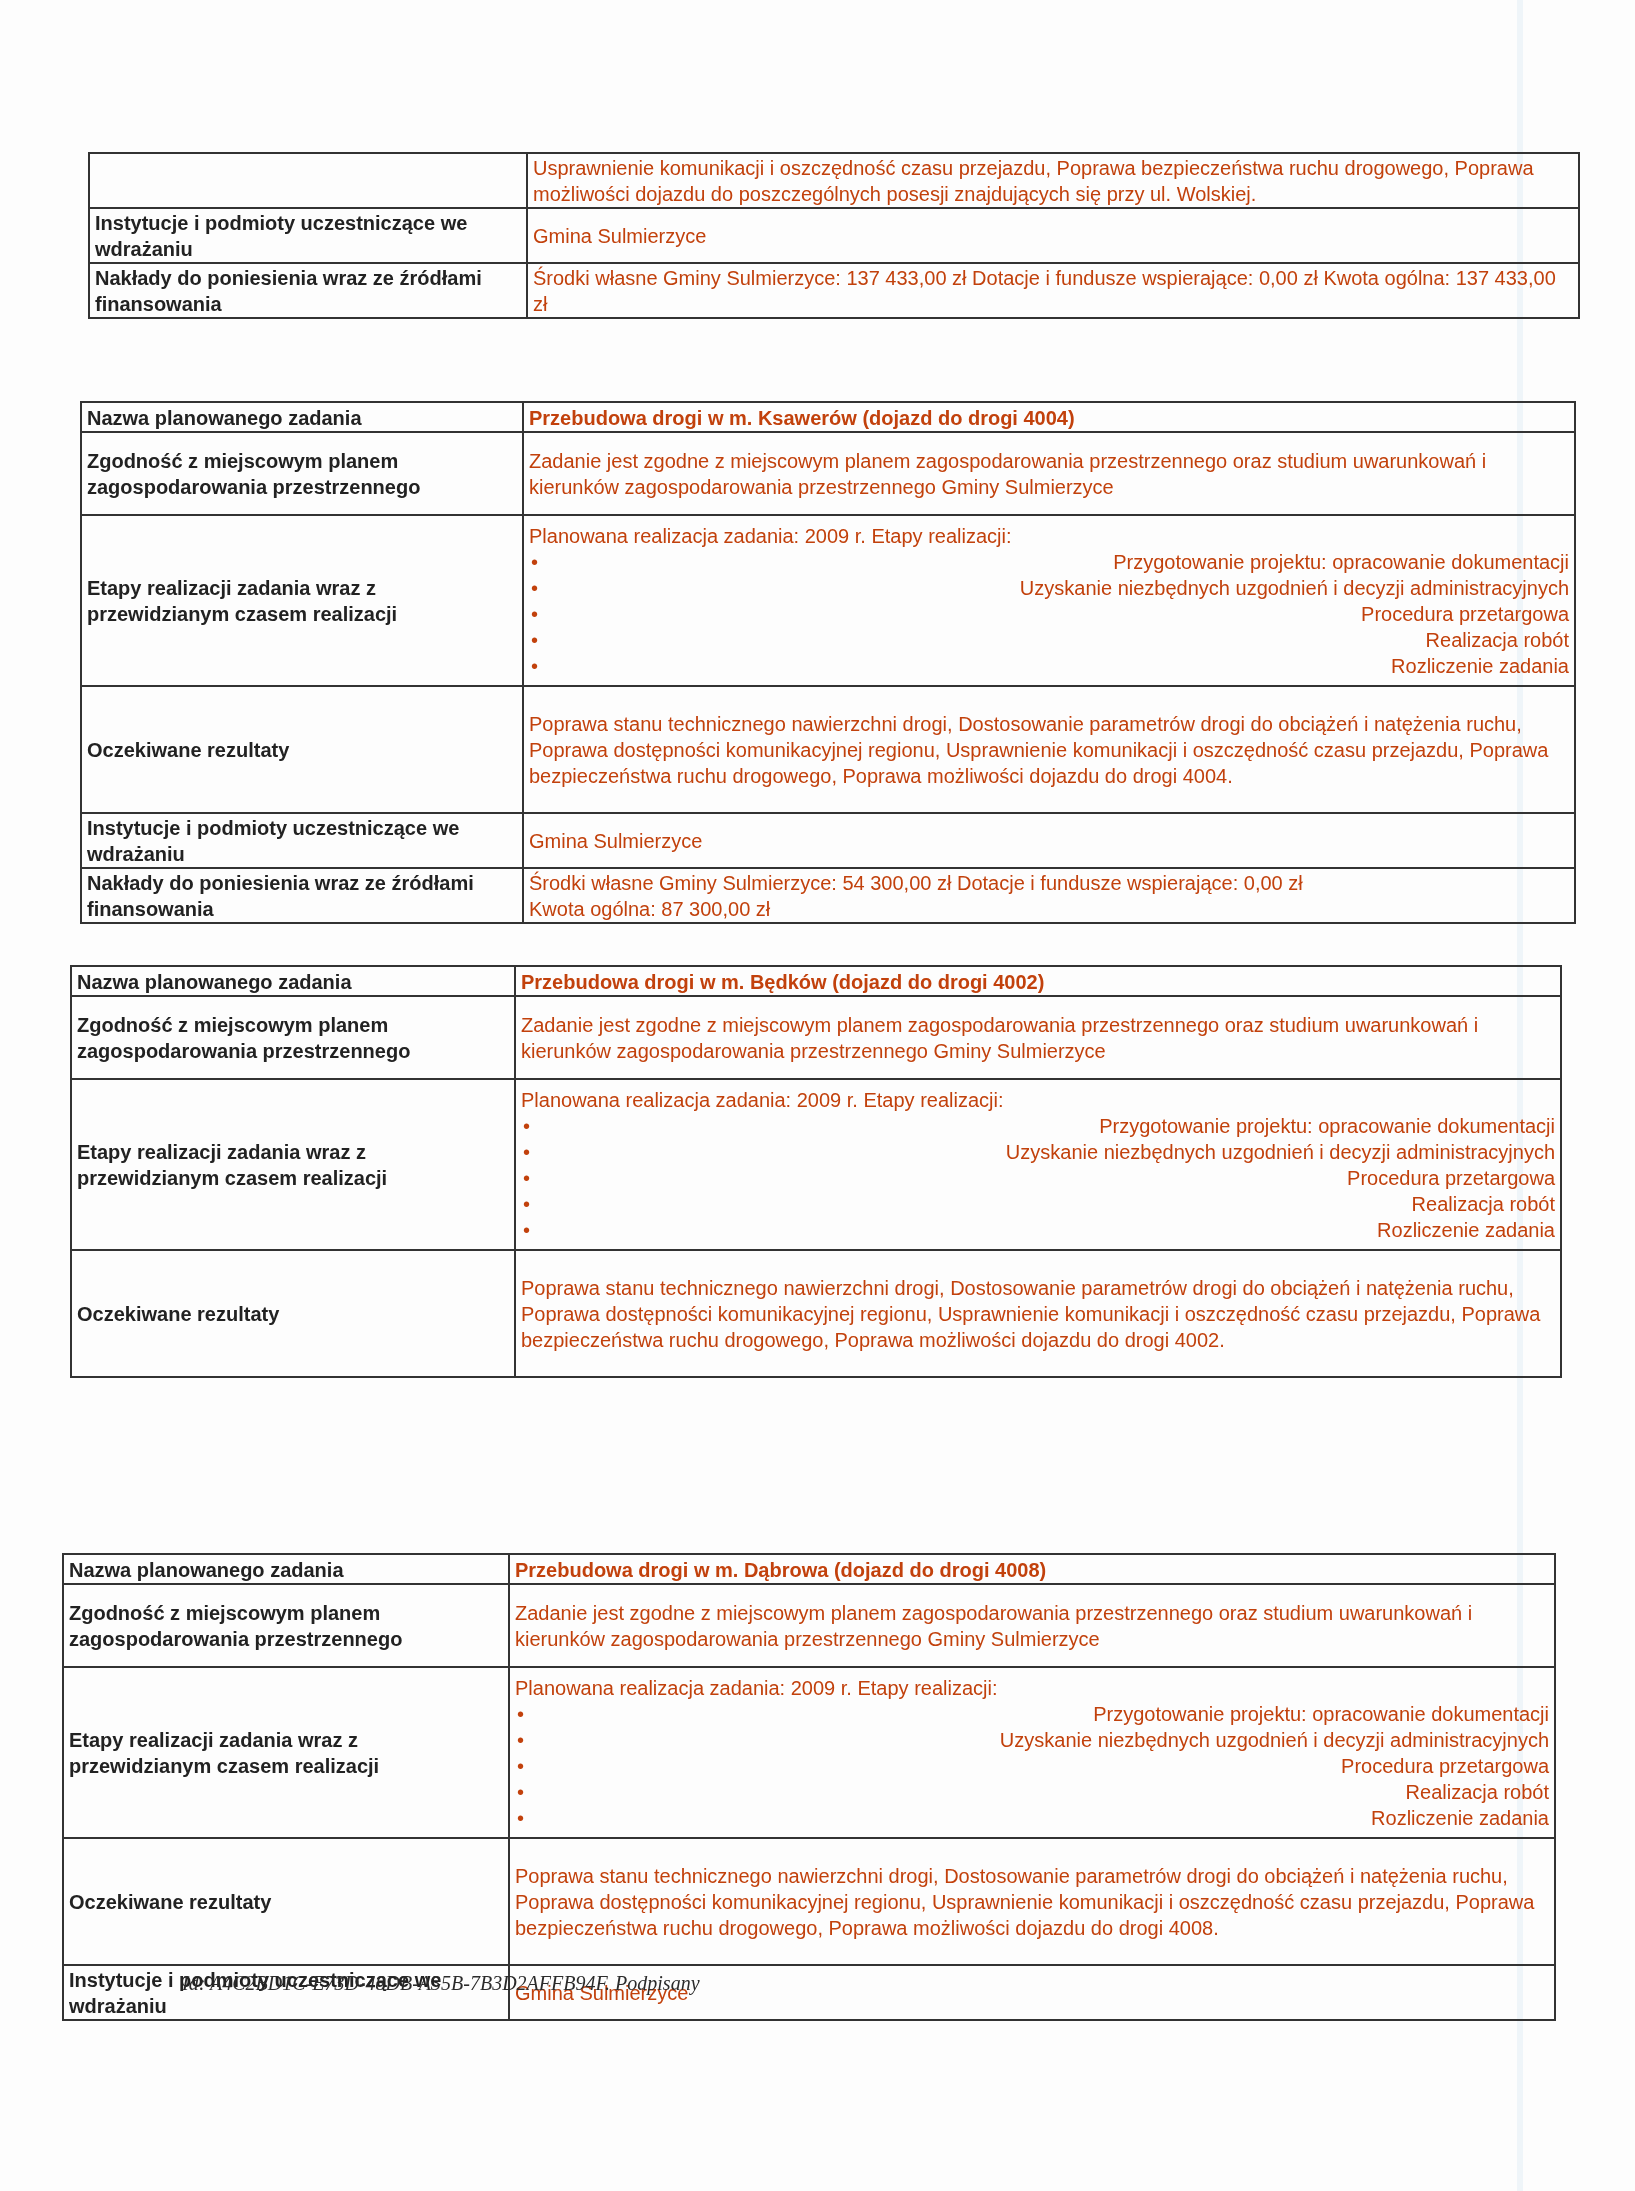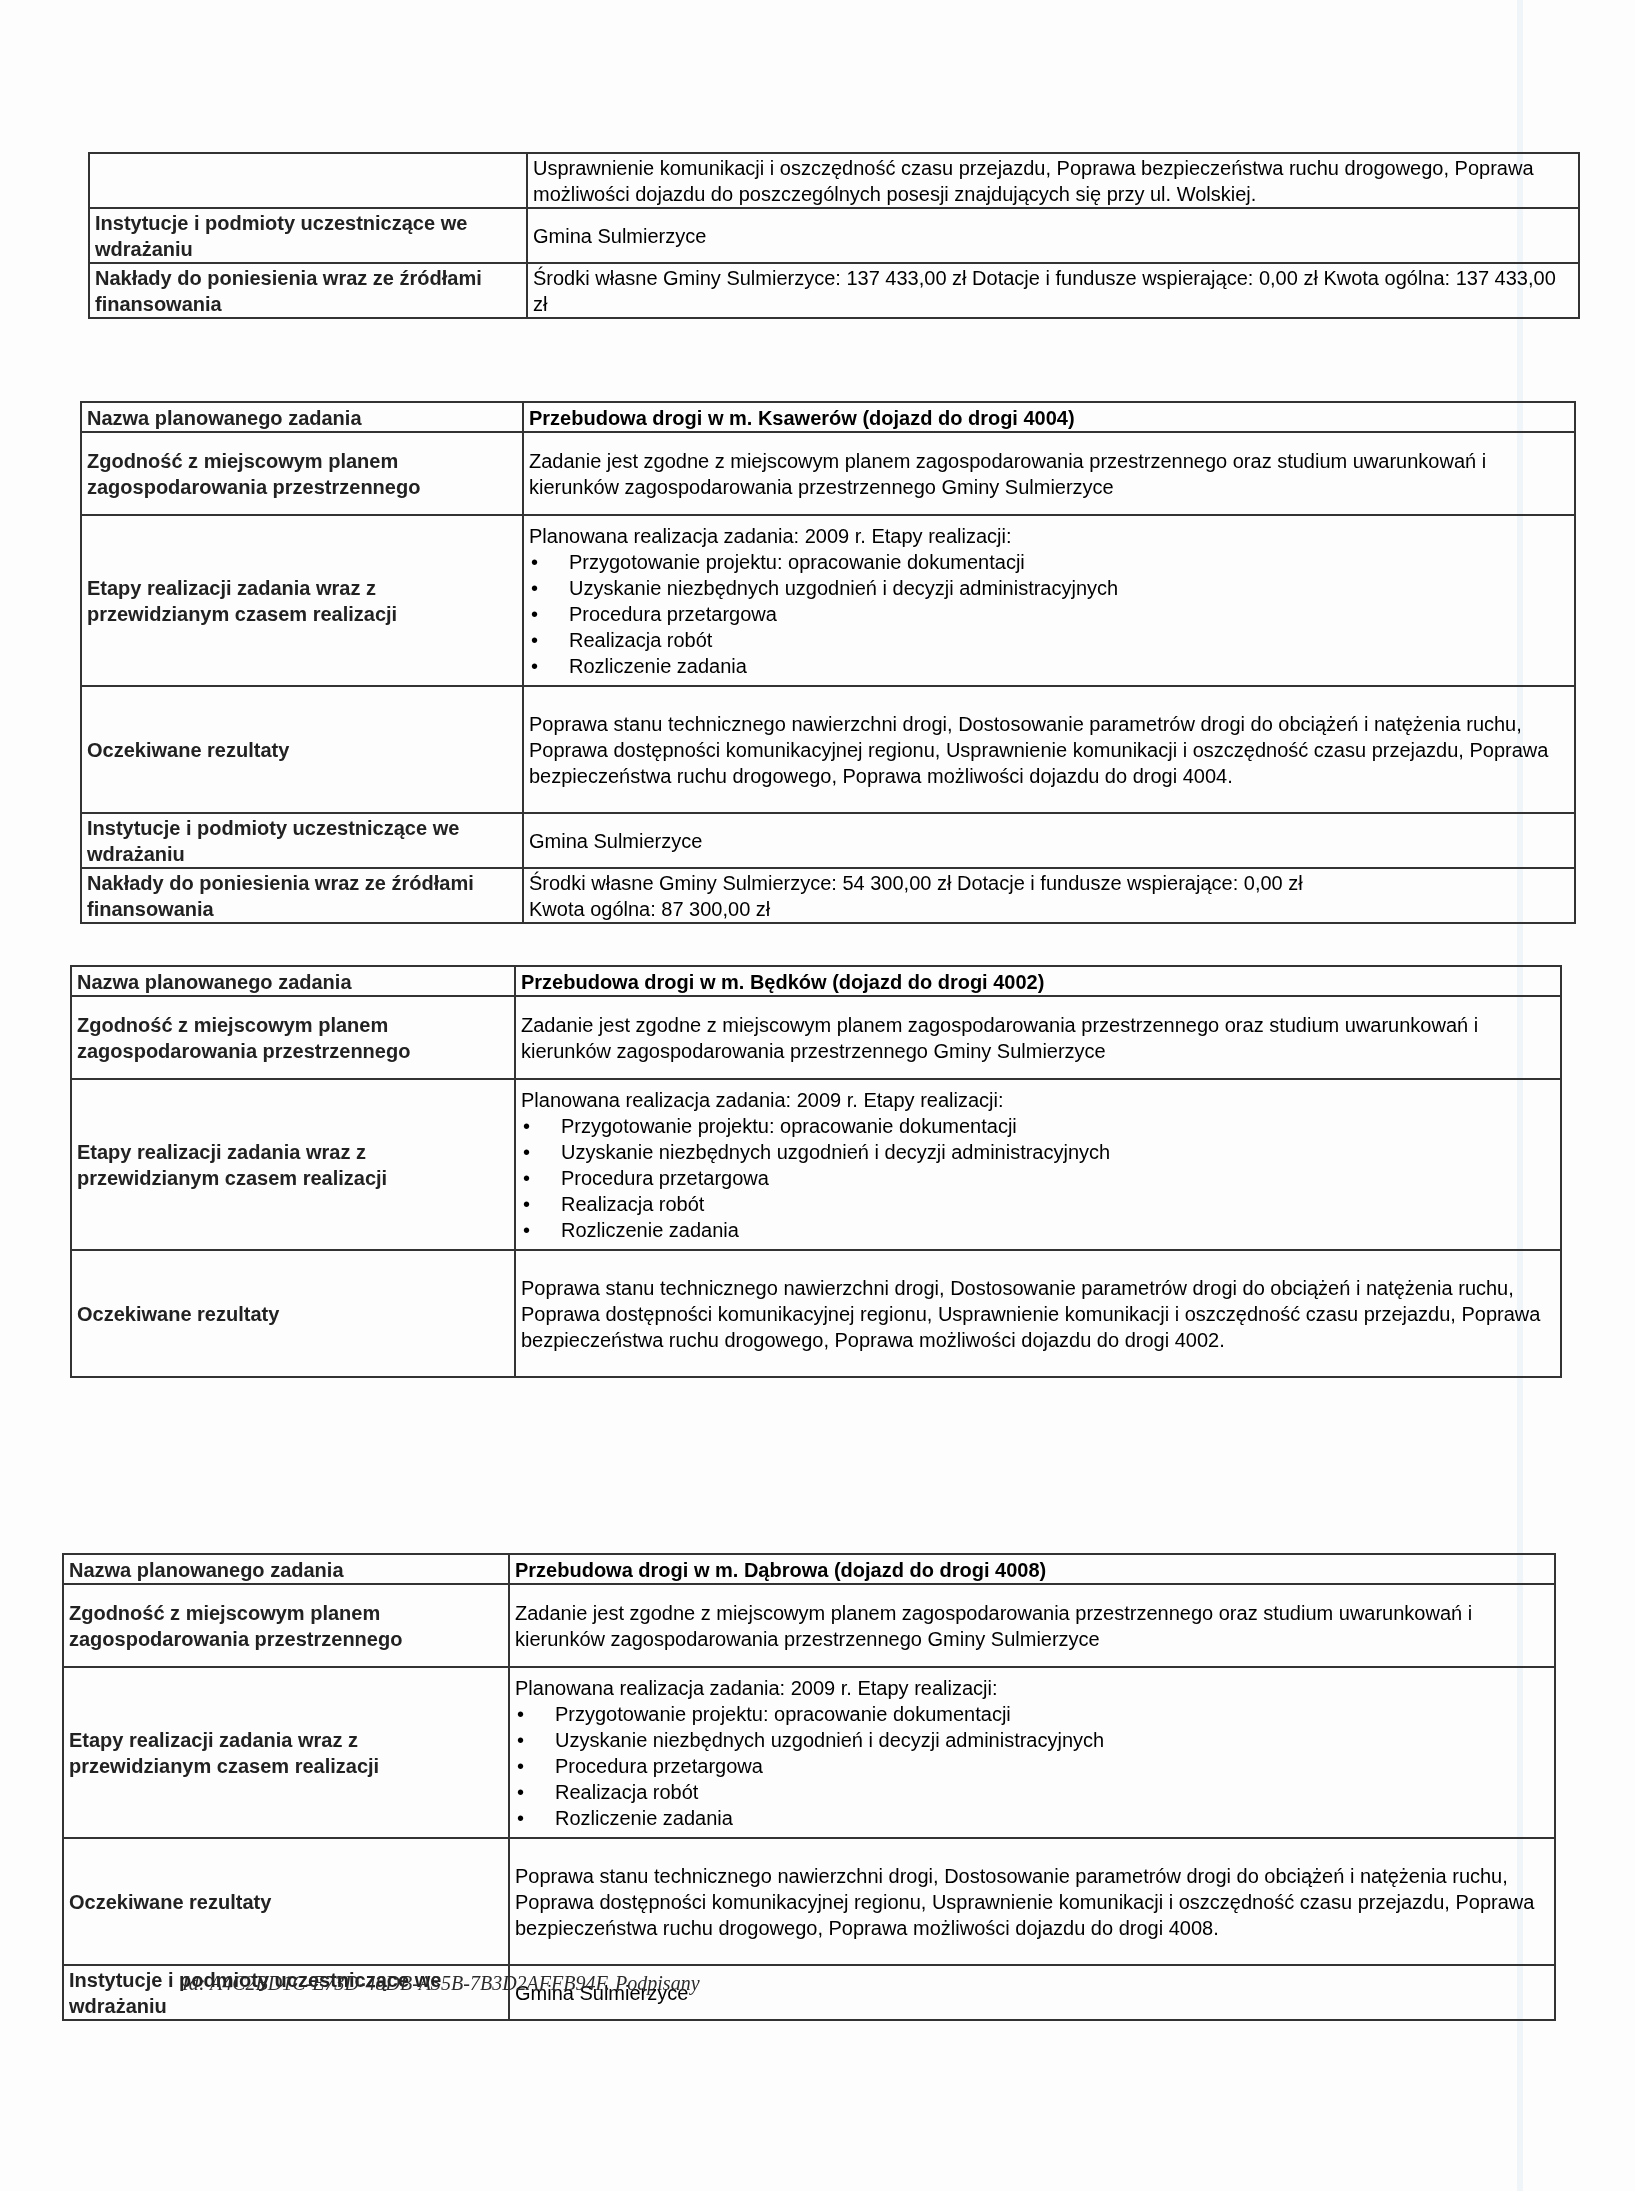--- a/index.html
+++ b/index.html
@@ -24,29 +24,29 @@
     border: 2px solid #333;
     padding: 1px 5px 0 5px;
     vertical-align: middle;
   }
   table.task td.lbl {
     font-weight: bold;
     color: #222;
     border-radius: 17px;
   }
   table.task td.val {
-    color: #000000;
+    color: #c2410c;
   }
   td.name-val { font-weight: bold; vertical-align: top; }
   td.top { vertical-align: top; }
   ul.stages {
     list-style: none; margin: 0; padding: 0;
   }
   ul.stages li {
-    position: relative; padding-left: 40px;
+    position: relative; padding-left: 40px; text-align: right;
   }
   ul.stages li::before {
     content: "•"; position: absolute; left: 2px; top: 0;
   }
   .t1 { left: 88px;  top: 152px; width: 1492px; }
   .t2 { left: 80px;  top: 401px; width: 1496px; }
   .t3 { left: 70px;  top: 965px; width: 1492px; }
   .t4 { left: 62px;  top: 1553px; width: 1494px; }
   col.c-lbl-1 { width: 438px; }
   col.c-lbl-2 { width: 442px; }

